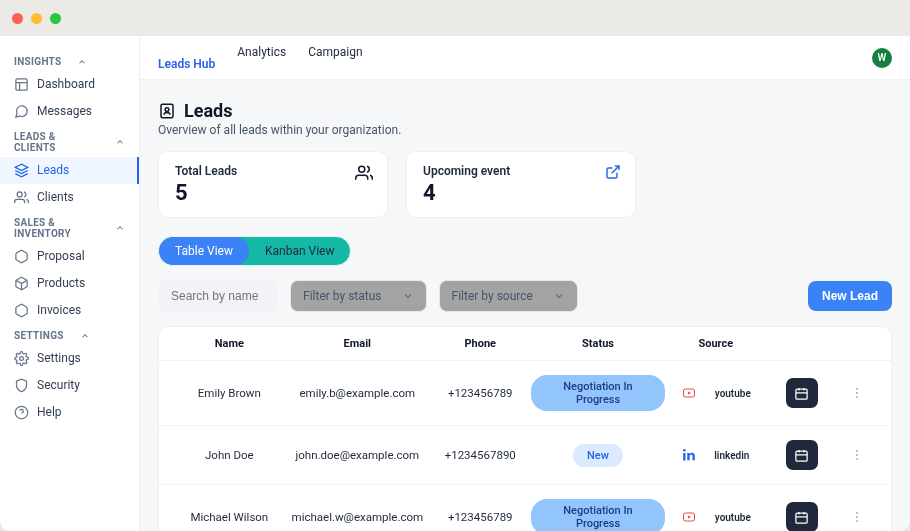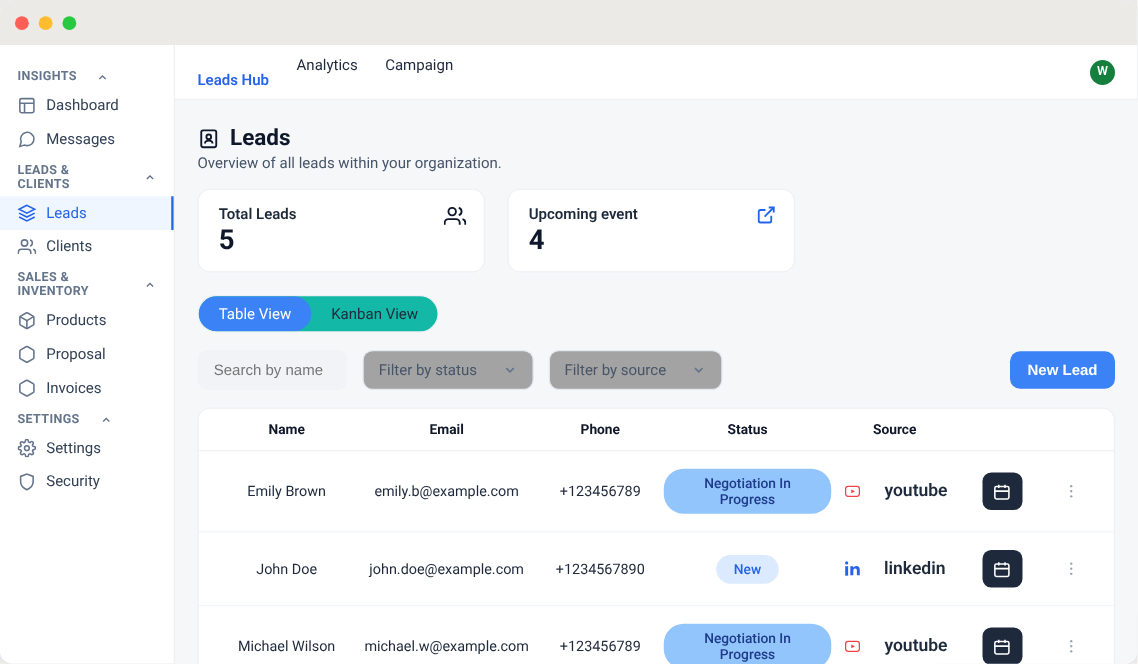--- a/index.html
+++ b/index.html
@@ -45,21 +45,21 @@
   .thead, .trow { display:grid; grid-template-columns: 1.1fr 1.4fr 1fr 1.3fr 1fr 70px 40px; align-items:center; }
   .thead { padding:10px 14px; font-size:11px; font-weight:700; color:#0f172a; border-bottom:1px solid #eef0f3;}
   .thead > div { text-align:center; }
   .trow { padding:14px 14px; font-size:11.5px; color:#1e293b; border-bottom:1px solid #f1f5f9; }
   .trow:last-child { border-bottom:none; }
   .trow > div { text-align:center; }
   .cell-name { font-weight:400; }
   .status-pill { display:inline-block; padding:5px 14px; border-radius:16px; font-size:11px; font-weight:500; }
   .status-negotiation { background:#93c5fd; color:#1e3a8a; }
   .status-new { background:#dbeafe; color:#2563eb; }
-  .source { display:flex; align-items:center; justify-content:center; gap:18px; font-weight:600; font-size:14px; }
+  .source { display:flex; align-items:center; justify-content:center; gap:18px; font-weight:600; font-size:10px; }
   .src-icon { display:inline-flex; }
   .action-btn { width:32px; height:30px; background:#1e293b; border-radius:7px; display:inline-flex; align-items:center; justify-content:center; color:#fff; cursor:pointer;}
   .kebab { color:#94a3b8; cursor:pointer; display:flex; justify-content:center;}
   .chev-up { display:inline-block; }
 </style>
 </head>
 <body>
 
 <div class="window">
   <div class="titlebar">
@@ -120,30 +120,30 @@
 
       <div class="sec-label">
         <span>SALES &amp; INVENTORY</span>
         <svg class="chev-up" width="10" height="10" viewBox="0 0 24 24" fill="none" stroke="#64748b" stroke-width="2.5">
             <polyline points="6 15 12 9 18 15"></polyline>
           </svg>
       </div>
       <div class="nav-item">
         <svg width="15" height="15" viewBox="0 0 24 24" fill="none" stroke="#64748b" stroke-width="2">
             <path d="M21 16V8a2 2 0 0 0-1-1.73l-7-4a2 2 0 0 0-2 0l-7 4A2 2 0 0 0 3 8v8a2 2 0 0 0 1 1.73l7 4a2 2 0 0 0 2 0l7-4A2 2 0 0 0 21 16z"></path>
+          </svg>
+        <span>Proposal</span>
+      </div>
+      <div class="nav-item">
+        <svg width="15" height="15" viewBox="0 0 24 24" fill="none" stroke="#64748b" stroke-width="2">
+            <path d="M21 16V8a2 2 0 0 0-1-1.73l-7-4a2 2 0 0 0-2 0l-7 4A2 2 0 0 0 3 8v8a2 2 0 0 0 1 1.73l7 4a2 2 0 0 0 2 0l7-4A2 2 0 0 0 21 16z"></path>
             <polyline points="3.27 6.96 12 12.01 20.73 6.96"></polyline>
             <line x1="12" y1="22.08" x2="12" y2="12"></line>
           </svg>
         <span>Products</span>
-      </div>
-      <div class="nav-item">
-        <svg width="15" height="15" viewBox="0 0 24 24" fill="none" stroke="#64748b" stroke-width="2">
-            <path d="M21 16V8a2 2 0 0 0-1-1.73l-7-4a2 2 0 0 0-2 0l-7 4A2 2 0 0 0 3 8v8a2 2 0 0 0 1 1.73l7 4a2 2 0 0 0 2 0l7-4A2 2 0 0 0 21 16z"></path>
-          </svg>
-        <span>Proposal</span>
       </div>
       <div class="nav-item">
         <svg width="15" height="15" viewBox="0 0 24 24" fill="none" stroke="#64748b" stroke-width="2">
             <path d="M21 16V8a2 2 0 0 0-1-1.73l-7-4a2 2 0 0 0-2 0l-7 4A2 2 0 0 0 3 8v8a2 2 0 0 0 1 1.73l7 4a2 2 0 0 0 2 0l7-4A2 2 0 0 0 21 16z"></path>
           </svg>
         <span>Invoices</span>
       </div>
 
       <div class="sec-label">
         <span>SETTINGS</span>
@@ -156,20 +156,28 @@
             <circle cx="12" cy="12" r="3"></circle>
             <path d="M19.4 15a1.65 1.65 0 0 0 .33 1.82l.06.06a2 2 0 1 1-2.83 2.83l-.06-.06a1.65 1.65 0 0 0-1.82-.33 1.65 1.65 0 0 0-1 1.51V21a2 2 0 0 1-4 0v-.09a1.65 1.65 0 0 0-1-1.51 1.65 1.65 0 0 0-1.82.33l-.06.06a2 2 0 1 1-2.83-2.83l.06-.06a1.65 1.65 0 0 0 .33-1.82 1.65 1.65 0 0 0-1.51-1H3a2 2 0 0 1 0-4h.09a1.65 1.65 0 0 0 1.51-1 1.65 1.65 0 0 0-.33-1.82l-.06-.06a2 2 0 1 1 2.83-2.83l.06.06a1.65 1.65 0 0 0 1.82.33h0a1.65 1.65 0 0 0 1-1.51V3a2 2 0 0 1 4 0v.09a1.65 1.65 0 0 0 1 1.51h0a1.65 1.65 0 0 0 1.82-.33l.06-.06a2 2 0 1 1 2.83 2.83l-.06.06a1.65 1.65 0 0 0-.33 1.82v0a1.65 1.65 0 0 0 1.51 1H21a2 2 0 0 1 0 4h-.09a1.65 1.65 0 0 0-1.51 1z"></path>
           </svg>
         <span>Settings</span>
       </div>
       <div class="nav-item">
         <svg width="15" height="15" viewBox="0 0 24 24" fill="none" stroke="#64748b" stroke-width="2">
             <path d="M12 22s8-4 8-10V5l-8-3-8 3v7c0 6 8 10 8 10z"></path>
           </svg>
         <span>Security</span>
+      </div>
+      <div class="nav-item">
+        <svg width="15" height="15" viewBox="0 0 24 24" fill="none" stroke="#64748b" stroke-width="2">
+            <circle cx="12" cy="12" r="10"></circle>
+            <path d="M9.09 9a3 3 0 0 1 5.83 1c0 2-3 3-3 3"></path>
+            <line x1="12" y1="17" x2="12.01" y2="17"></line>
+          </svg>
+        <span>Help</span>
       </div>
     </aside>
 
     <div class="main">
       <div class="topbar">
         <div class="tabs-top">
           <div class="top-tab active">Leads Hub</div>
           <div class="top-tab">Analytics</div>
           <div class="top-tab">Campaign</div>
         </div>

